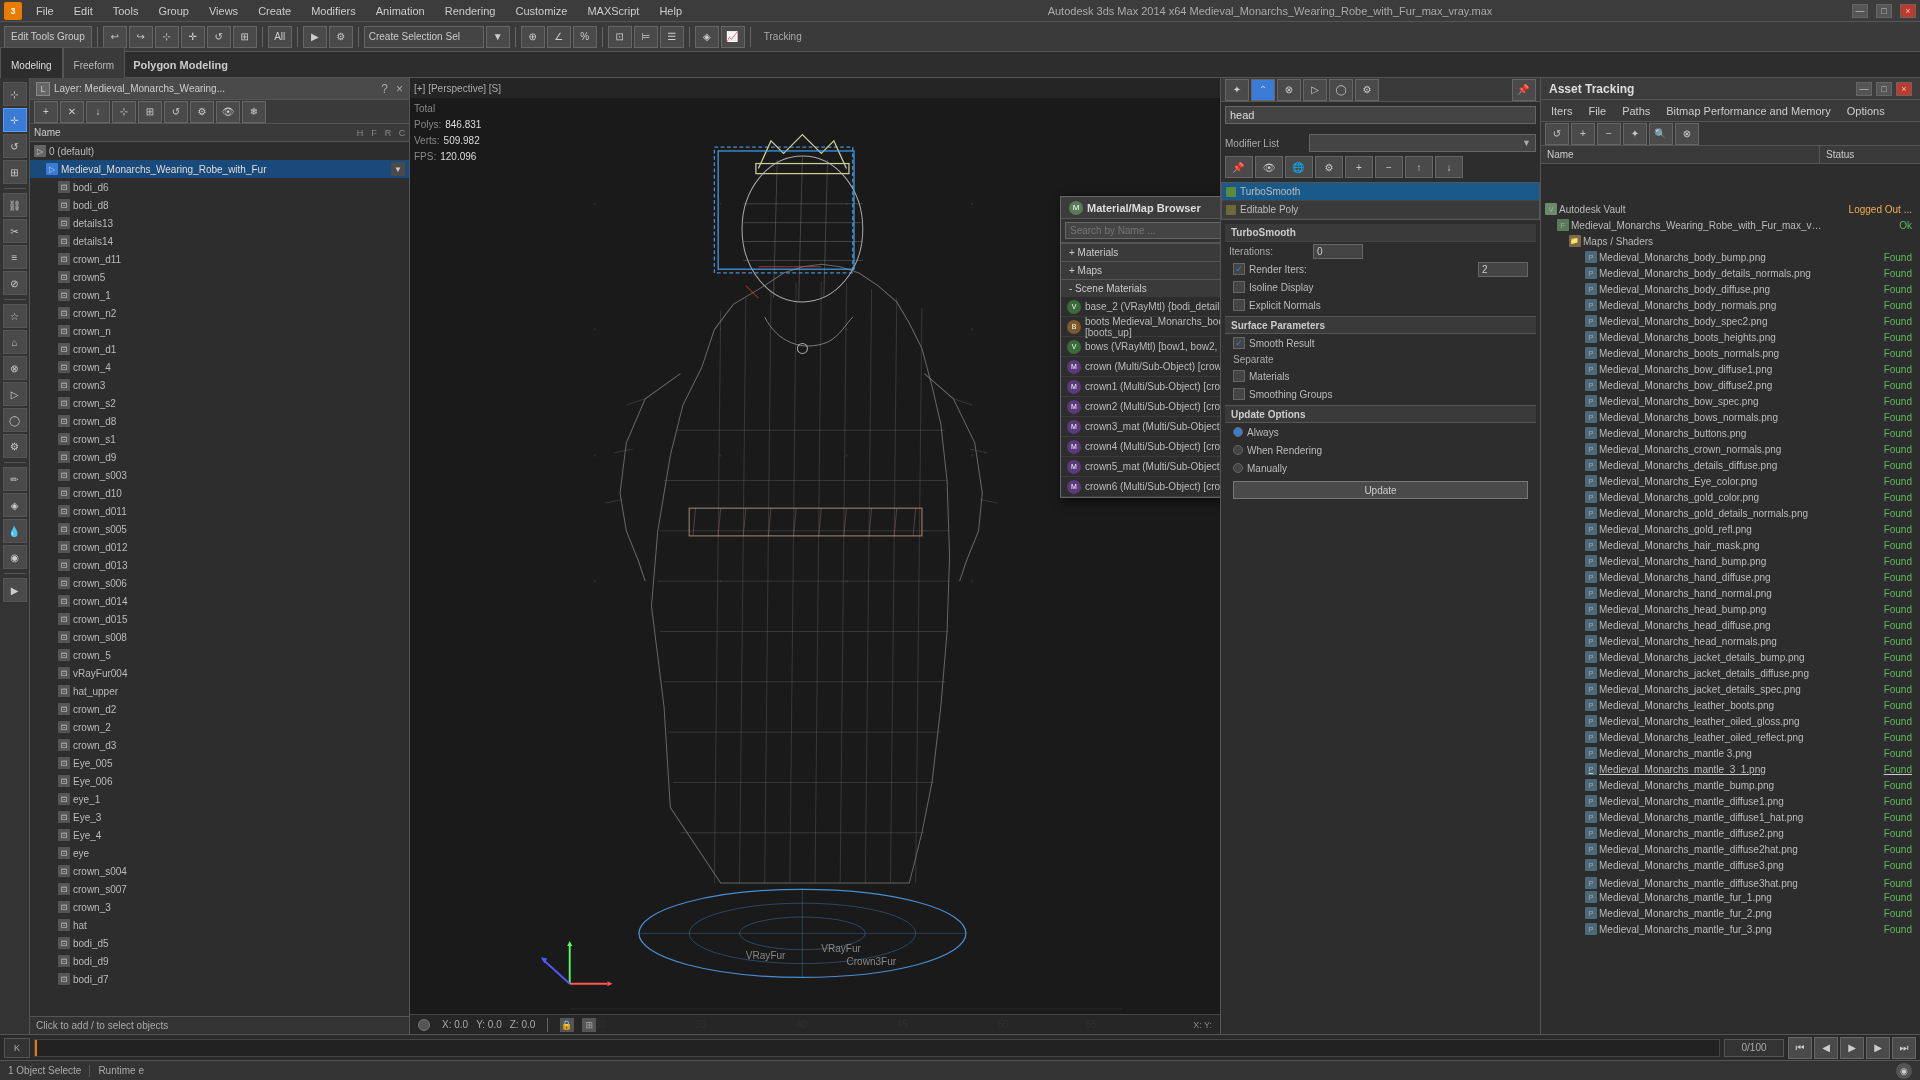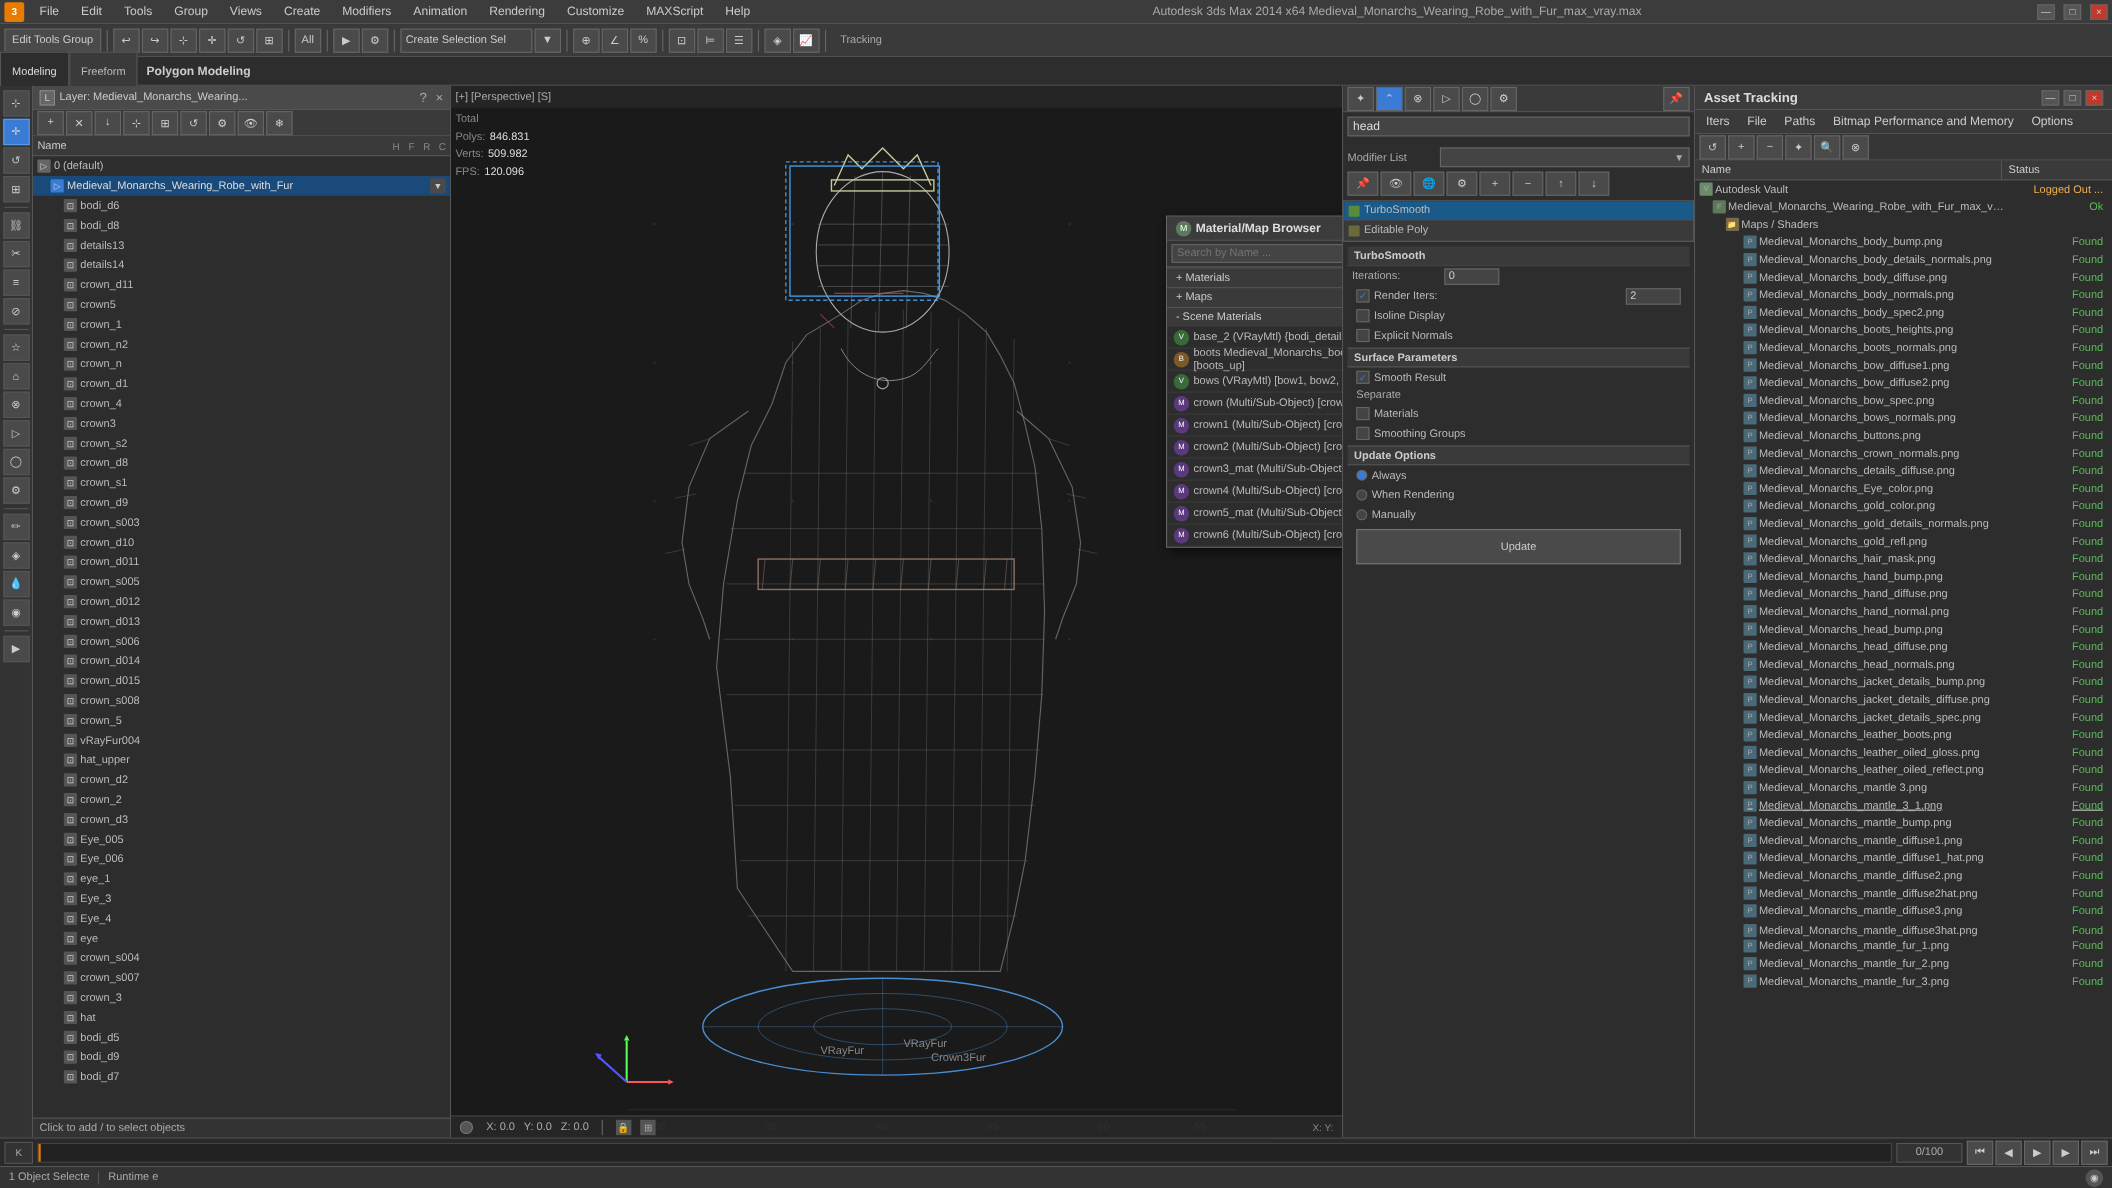--- a/index.html
+++ b/index.html
@@ -352,21 +352,21 @@
     }
     .radio.selected {
       background: #3a7bd5;
     }
     .radio-label {
       font-size: 10px;
       color: #bbb;
     }
     .update-btn {
       margin: 4px 8px;
-      height: 32px;
+      height: 18px;
       background: #4a4a4a;
       border: 1px solid #777;
       color: #ccc;
       font-size: 10px;
       display: flex;
       align-items: center;
       justify-content: center;
       cursor: pointer;
     }
 
@@ -1286,21 +1286,21 @@
         <div class="toolbar-btn">⊗</div>
       </div>
 
       <div class="asset-col-header">
         <div class="col-name">Name</div>
         <div class="col-status">Status</div>
       </div>
 
       <div class="asset-list">
 
-        <div class="asset-tree-item" style="padding-left:4px;">
+        <div class="asset-tree-item" style="padding-left:4px;margin-top:37px;">
           <div class="asset-icon" style="background:#6a8a6a;">V</div>
           <span class="asset-name">Autodesk Vault</span>
           <span class="asset-status status-logged-out">Logged Out ...</span>
         </div>
 
         <div class="asset-tree-item" style="padding-left:16px;">
           <div class="asset-icon" style="background:#5a7a5a;">F</div>
           <span class="asset-name">Medieval_Monarchs_Wearing_Robe_with_Fur_max_vray.max</span>
           <span class="asset-status status-ok">Ok</span>
         </div>

